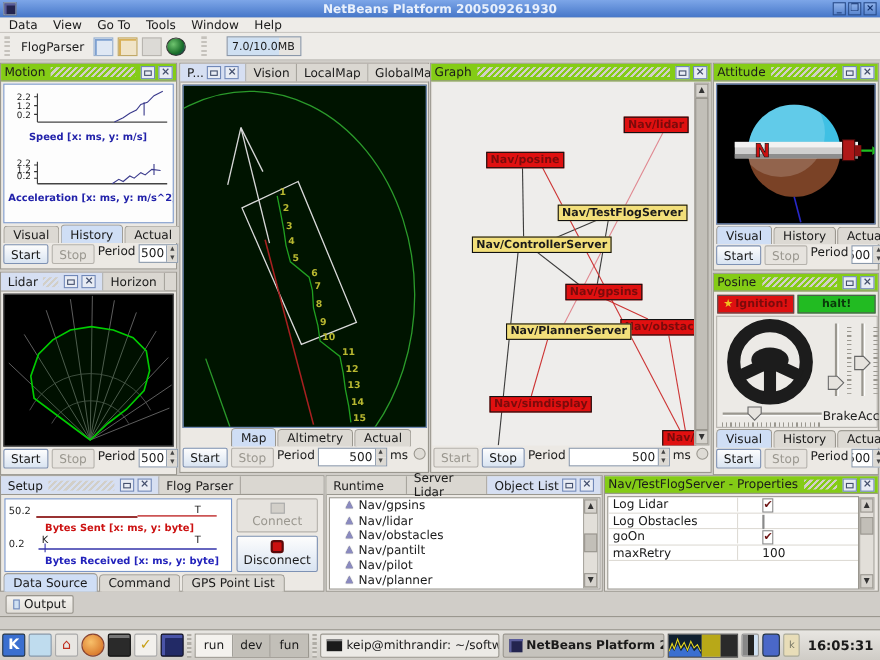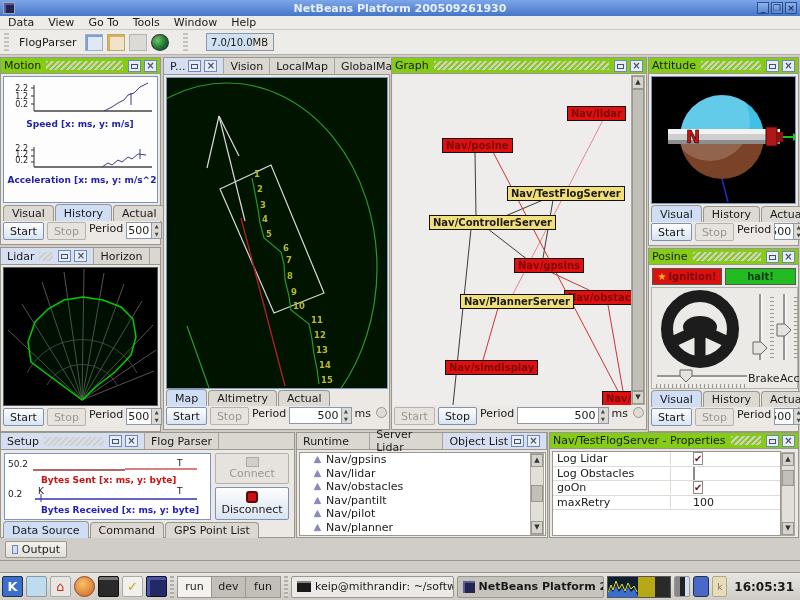--- a/index.html
+++ b/index.html
@@ -290,21 +290,21 @@
             <text x="124" y="217">9</text>
             <text x="126" y="231">10</text>
             <text x="144" y="245">11</text>
             <text x="147" y="260">12</text>
             <text x="149" y="275">13</text>
             <text x="152" y="290">14</text>
             <text x="154" y="305">15</text>
           </g>
         </svg>
       </div>
-      <div class="viewtabs" style="top:331px;">
+      <div class="viewtabs" style="top:331px;margin-left:44px;">
         <div class="vtab sel">Map</div>
         <div class="vtab">Altimetry</div>
         <div class="vtab">Actual</div>
       </div>
       <div class="ctrlrow" style="top:349px;">
         <div class="btn">Start</div>
         <div class="btn off">Stop</div>
         <span class="lbl">Period</span>
         <div class="spinbox" style="flex:1;">
           <div class="spinval" style="flex:1;">500</div>

